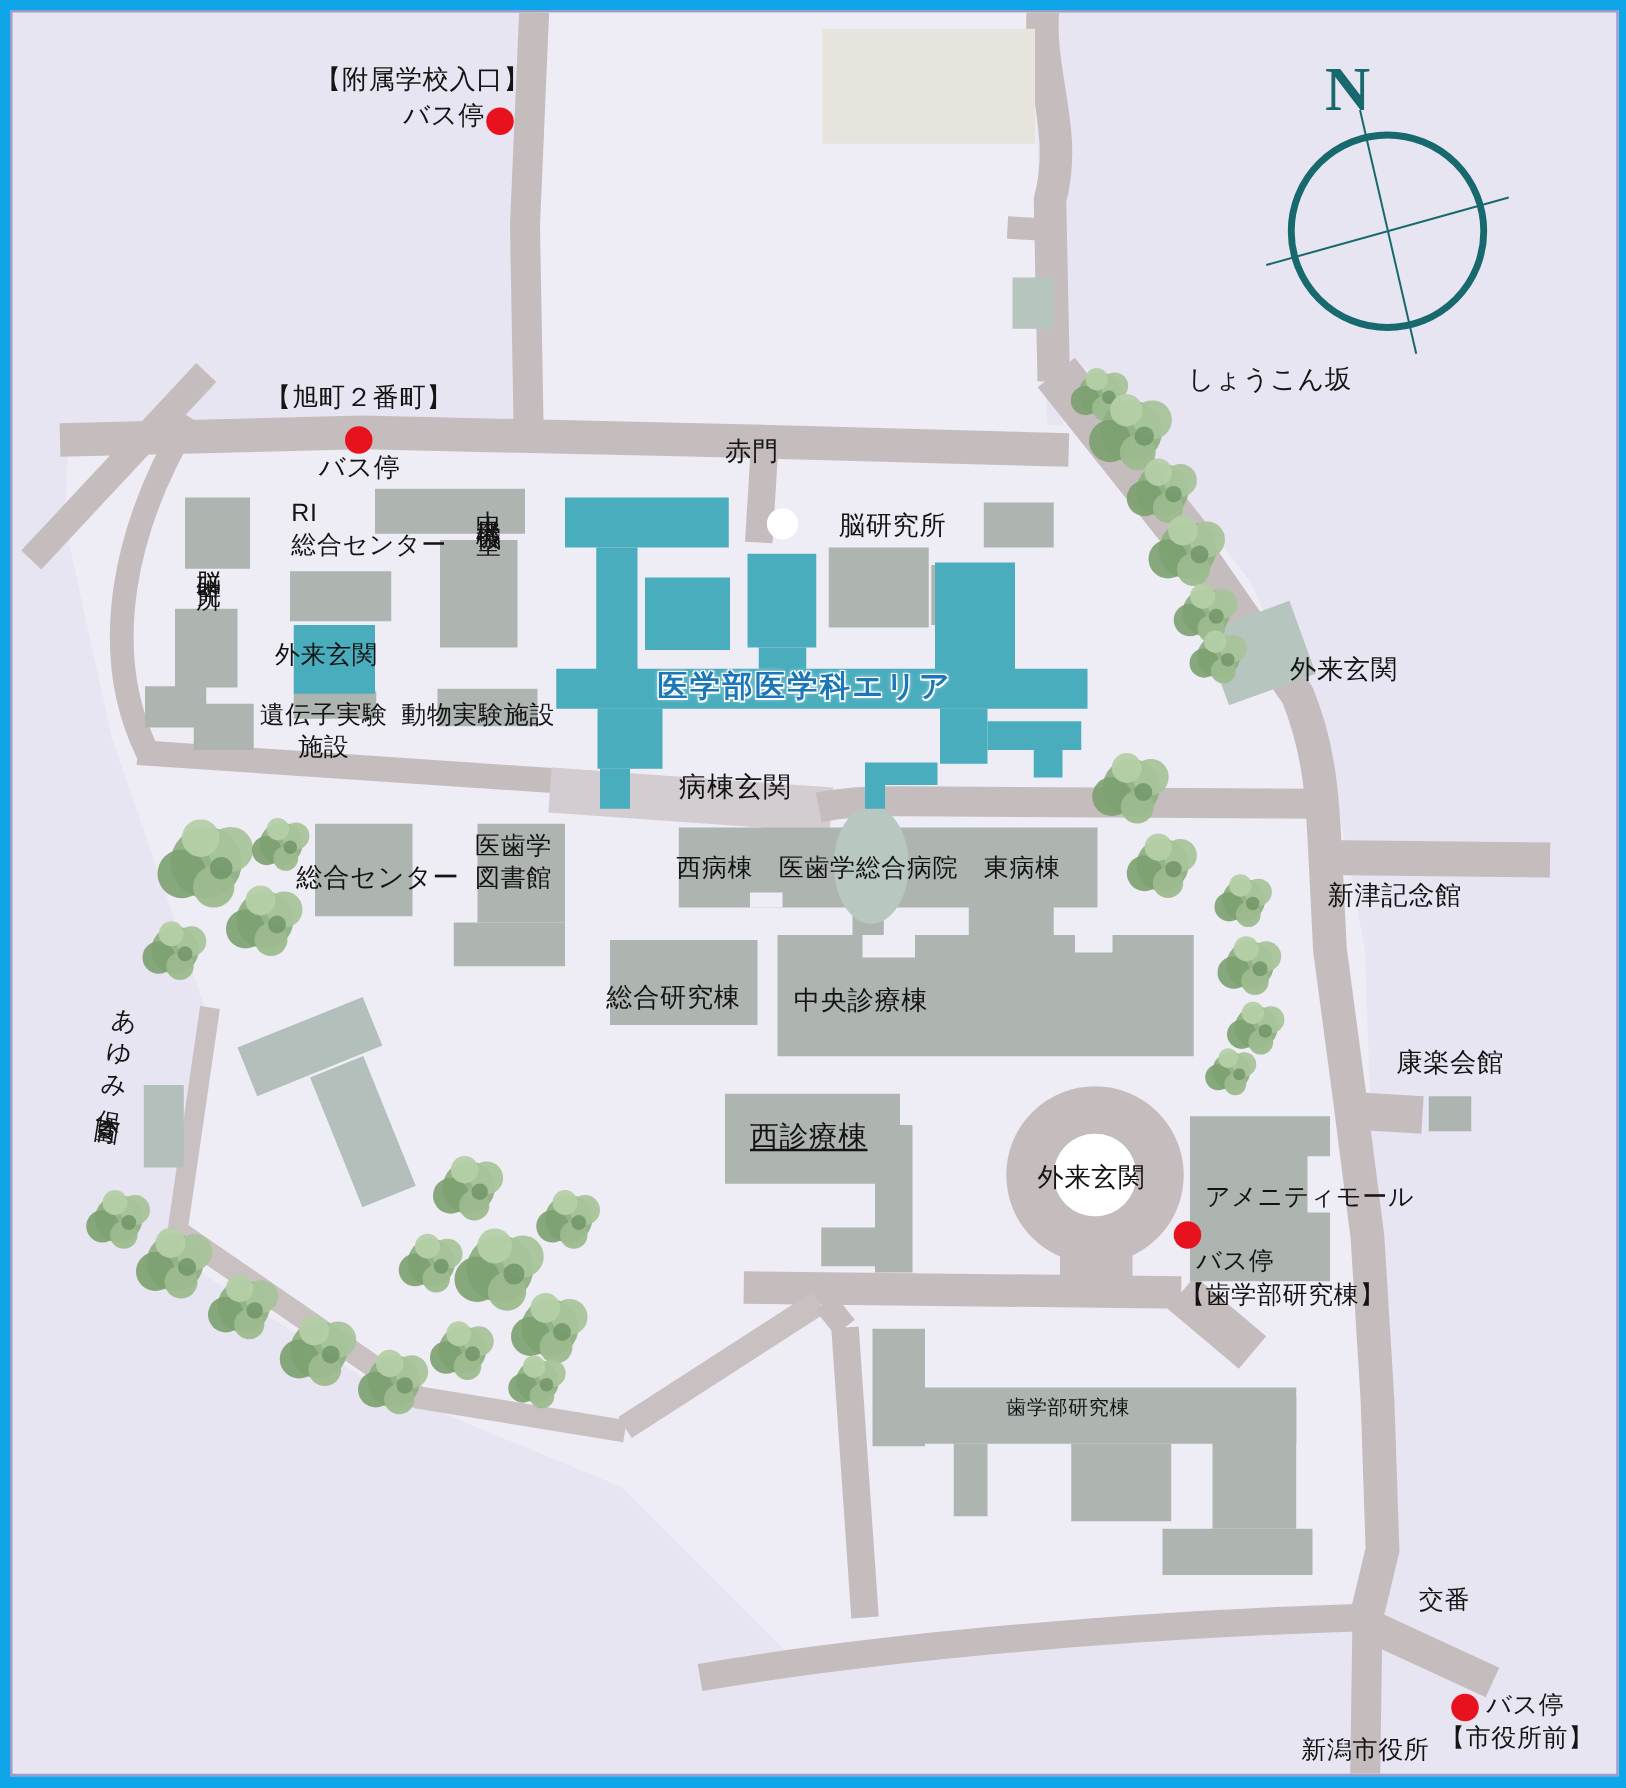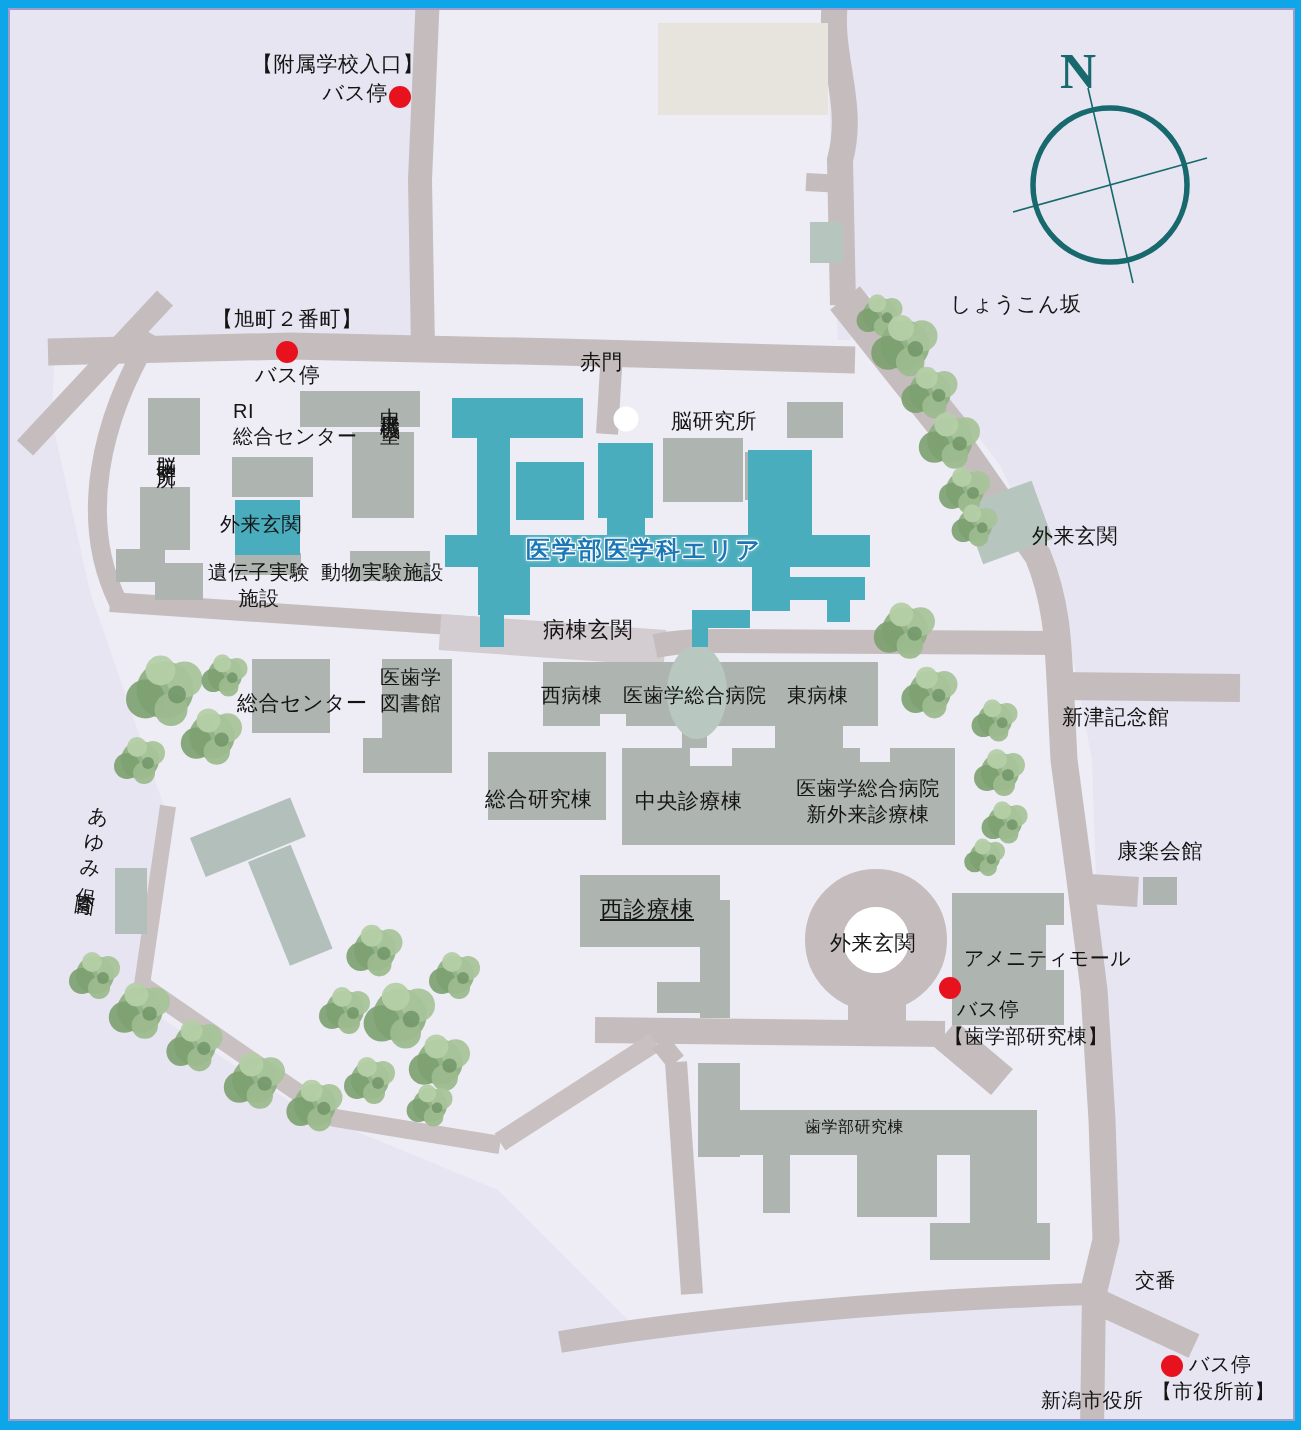--- a/index.html
+++ b/index.html
@@ -229,22 +229,20 @@
       <div class="lbl" style="left:543px;top:615px;font-size:22px;">病棟玄関</div>
       <div class="lbl" style="left:950px;top:290px;">しょうこん坂</div>
       <div class="lbl" style="left:1032px;top:522px;">外来玄関</div>
       <div class="lbl" style="left:237px;top:689px;">総合センター</div>
       <div class="lbl" style="left:380px;top:665px;font-size:20px;line-height:1.28;">医歯学
 図書館</div>
       <div class="lbl" style="left:541px;top:682px;font-size:20px;">西病棟　医歯学総合病院　東病棟</div>
       <div class="lbl" style="left:1062px;top:703px;">新津記念館</div>
       <div class="lbl" style="left:485px;top:785px;">総合研究棟</div>
       <div class="lbl" style="left:635px;top:787px;">中央診療棟</div>
-      <div class="lbl" style="left:778px;top:775px;width:180px;text-align:center;font-size:20px;">医歯学総合病院
-新外来診療棟</div>
       <div class="lbl" style="left:1117px;top:837px;">康楽会館</div>
       <div class="lbl" style="left:600px;top:894px;font-size:23px;text-decoration:underline;">西診療棟</div>
       <div class="lbl" style="left:830px;top:929px;">外来玄関</div>
       <div class="lbl" style="left:964px;top:945px;font-size:20px;">アメニティモール</div>
       <div class="lbl" style="left:957px;top:996px;font-size:20px;">バス停</div>
       <div class="lbl" style="left:944px;top:1023px;font-size:20px;">【歯学部研究棟】</div>
       <div class="lbl v" style="left:82px;top:793px;font-size:20px;transform:rotate(9deg);">あゆみ保育園</div>
       <div class="lbl" style="left:805px;top:1116px;font-size:16px;">歯学部研究棟</div>
       <div class="lbl" style="left:1135px;top:1267px;font-size:20px;">交番</div>
       <div class="lbl" style="left:1189px;top:1351px;font-size:20px;">バス停</div>

